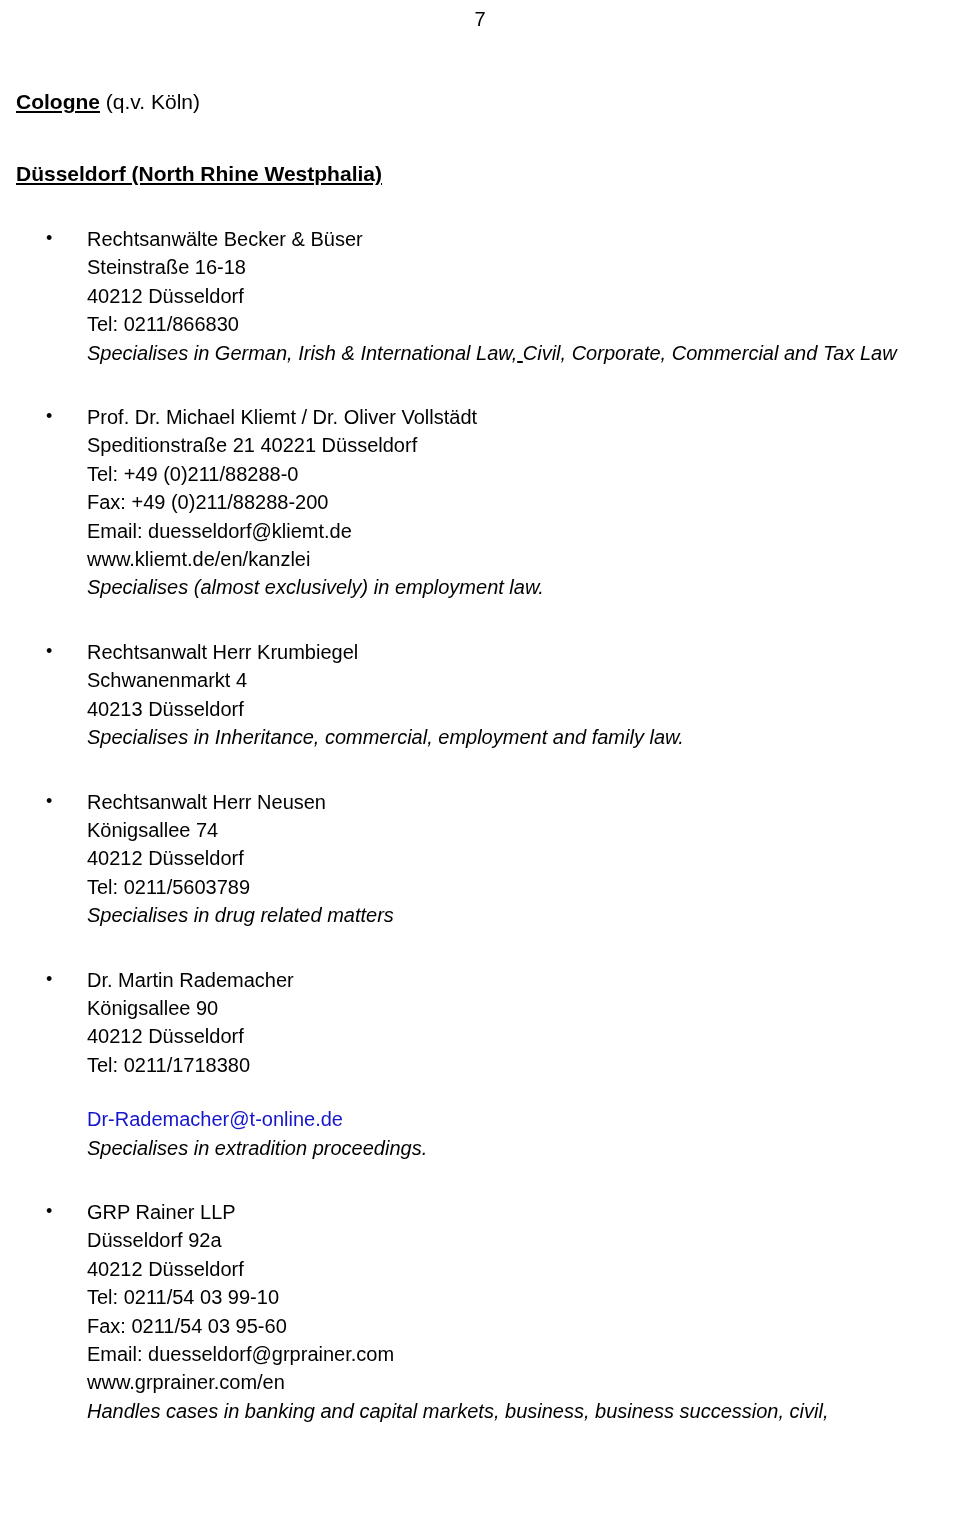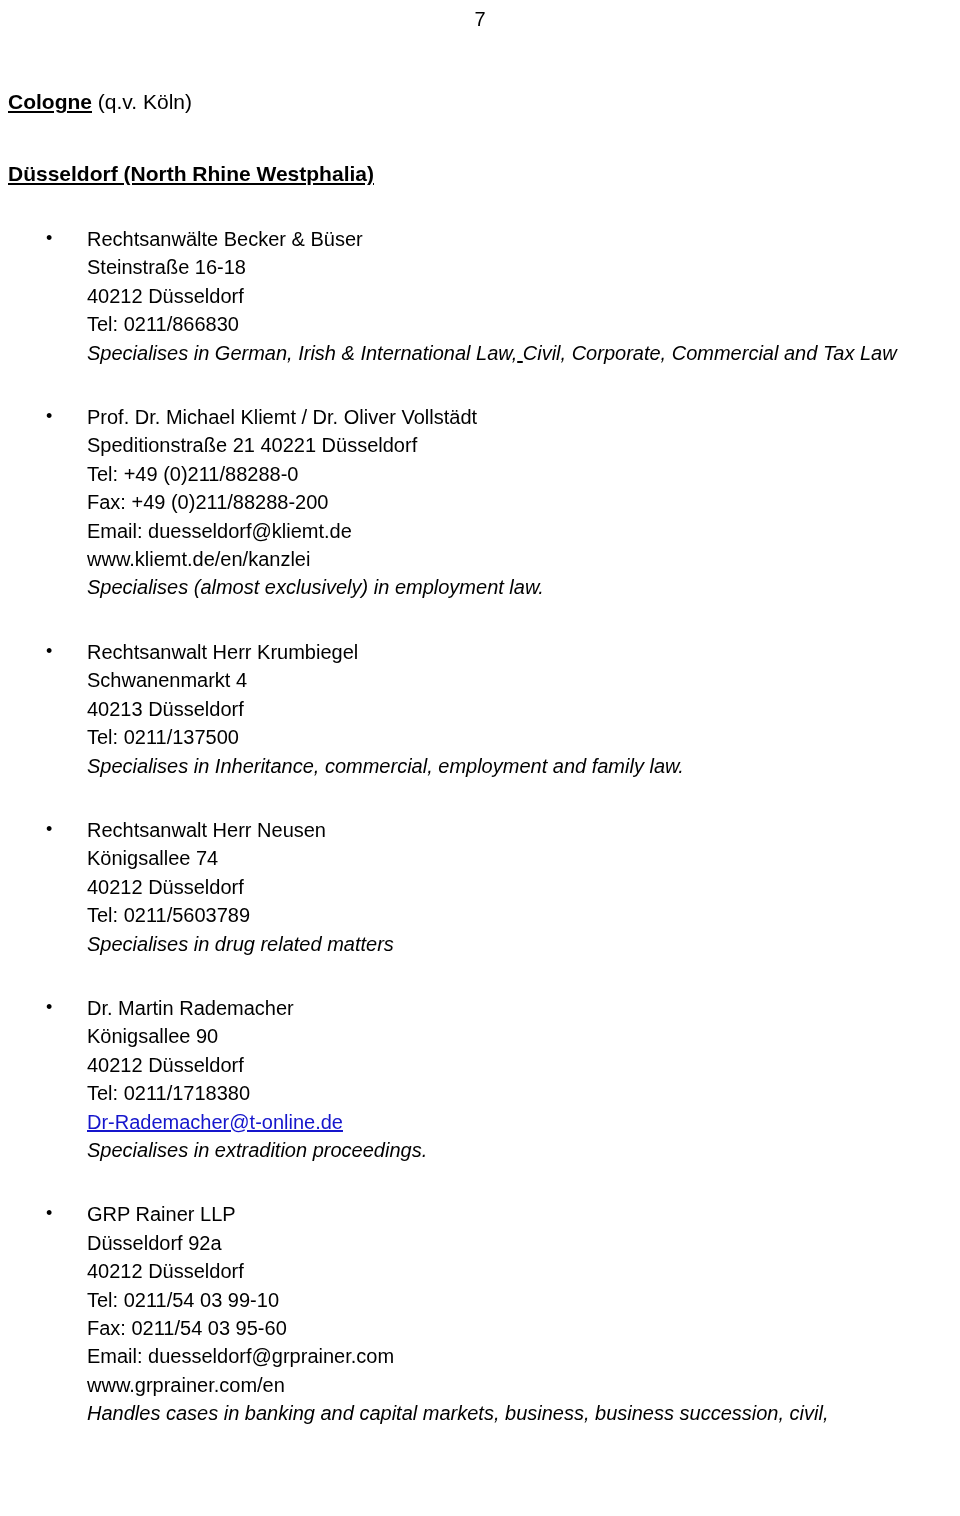--- a/index.html
+++ b/index.html
@@ -16,21 +16,21 @@
     color: #000000;
   }
   .page {
     padding-top: 5px;
   }
   .page-number {
     text-align: center;
     line-height: 28px;
   }
   .heading {
-    padding-left: 8px;
+    padding-left: 16px;
     line-height: 28px;
     font-size: 21px;
   }
   .heading-cologne {
     margin-top: 55px;
   }
   .heading-dusseldorf {
     margin-top: 44px;
   }
   .bold-underline {
@@ -54,22 +54,22 @@
   }
   .line {
     line-height: 28.4px;
     white-space: pre-wrap;
   }
   .line.italic {
     font-style: italic;
   }
   .line.link {
     color: var(--link-color, #1515cc);
-    text-decoration: underline;
     cursor: pointer;
+    margin-top: 26px;
   }
   .u {
     text-decoration: underline;
     white-space: pre;
   }
 </style>
 </head>
 <body>
 
 <div class="page">
@@ -102,21 +102,20 @@
           <div class="line normal">www.kliemt.de/en/kanzlei</div>
           <div class="line italic">Specialises (almost exclusively) in employment law.</div>
         </div>
       </div>
       <div class="entry">
         <span class="bullet">•</span>
         <div class="lines">
           <div class="line normal">Rechtsanwalt Herr Krumbiegel</div>
           <div class="line normal">Schwanenmarkt 4</div>
           <div class="line normal">40213 Düsseldorf</div>
-          <div class="line normal">Tel: 0211/137500</div>
           <div class="line italic">Specialises in Inheritance, commercial, employment and family law.</div>
         </div>
       </div>
       <div class="entry">
         <span class="bullet">•</span>
         <div class="lines">
           <div class="line normal">Rechtsanwalt Herr Neusen</div>
           <div class="line normal">Königsallee 74</div>
           <div class="line normal">40212 Düsseldorf</div>
           <div class="line normal">Tel: 0211/5603789</div>

